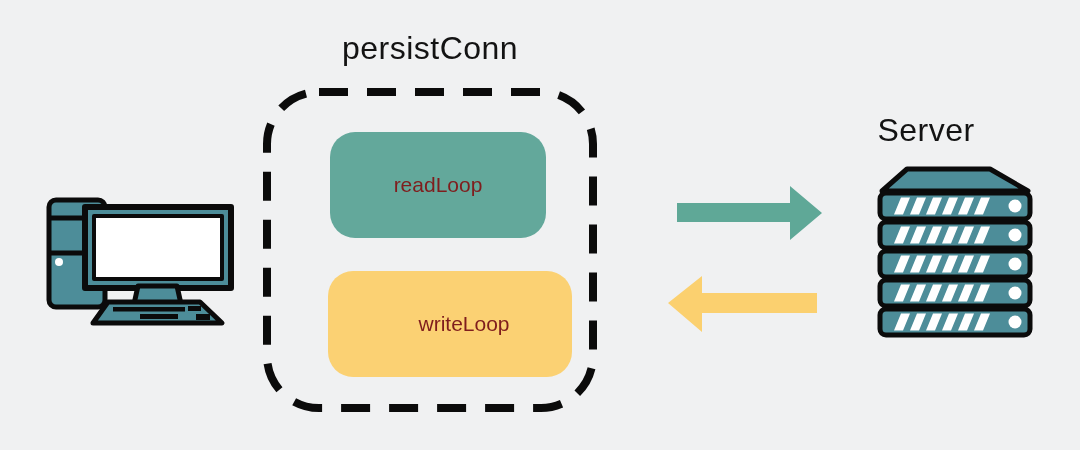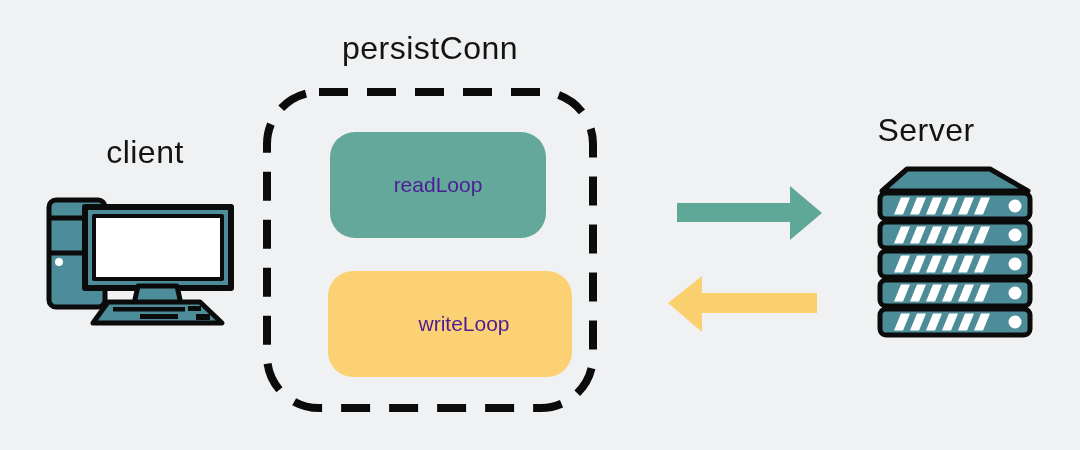--- a/index.html
+++ b/index.html
@@ -5,35 +5,34 @@
   html,body{margin:0;padding:0;}
   body{font-family:"Liberation Sans", sans-serif;}
   .canvas{position:relative;width:1080px;height:450px;background:#f0f1f2;overflow:hidden;}
   .heading{position:absolute;color:#131313;font-size:32px;font-weight:500;text-align:center;letter-spacing:.5px;}
   .title{left:263px;top:30px;width:334px;}
   .client-label{left:45px;top:134px;width:200px;}
   .server-label{left:846px;top:112px;width:160px;}
   .abs{position:absolute;}
   .dashed-border{left:263px;top:88px;}
   .node{position:absolute;width:216px;height:106px;border-radius:25px;display:flex;align-items:center;justify-content:center;}
-  .node span{color:#4c1d95;font-size:21px;}
+  .node span{color:#7f1d1d;font-size:21px;}
   .node-read{left:330px;top:132px;}
   .node-write{left:328px;top:271px;}
   .client-icon{left:45px;top:192px;}
   .server-icon{left:876px;top:166px;}
   .arrow-request{left:676px;top:184px;}
   .arrow-response{left:666px;top:274px;}
 </style>
 </head>
 <body>
 
 <div class="canvas" style="background-color: rgb(240, 241, 242);">
 
   <div class="heading title">persistConn</div>
-  <div class="heading client-label">client</div>
   <div class="heading server-label">Server</div>
 
   <svg class="abs dashed-border" width="334" height="324" viewBox="0 0 334 324">
     <rect x="4" y="4" width="326" height="316" rx="52" fill="none" stroke="#0b0b0b" stroke-width="8" stroke-dasharray="29 19"></rect>
   </svg>
 
   <div class="node node-read" style="background-color: rgb(99, 168, 155);">
     <span>readLoop</span>
   </div>
   <div class="node node-write" style="background-color: rgb(251, 209, 115); padding-left: 28px;">

